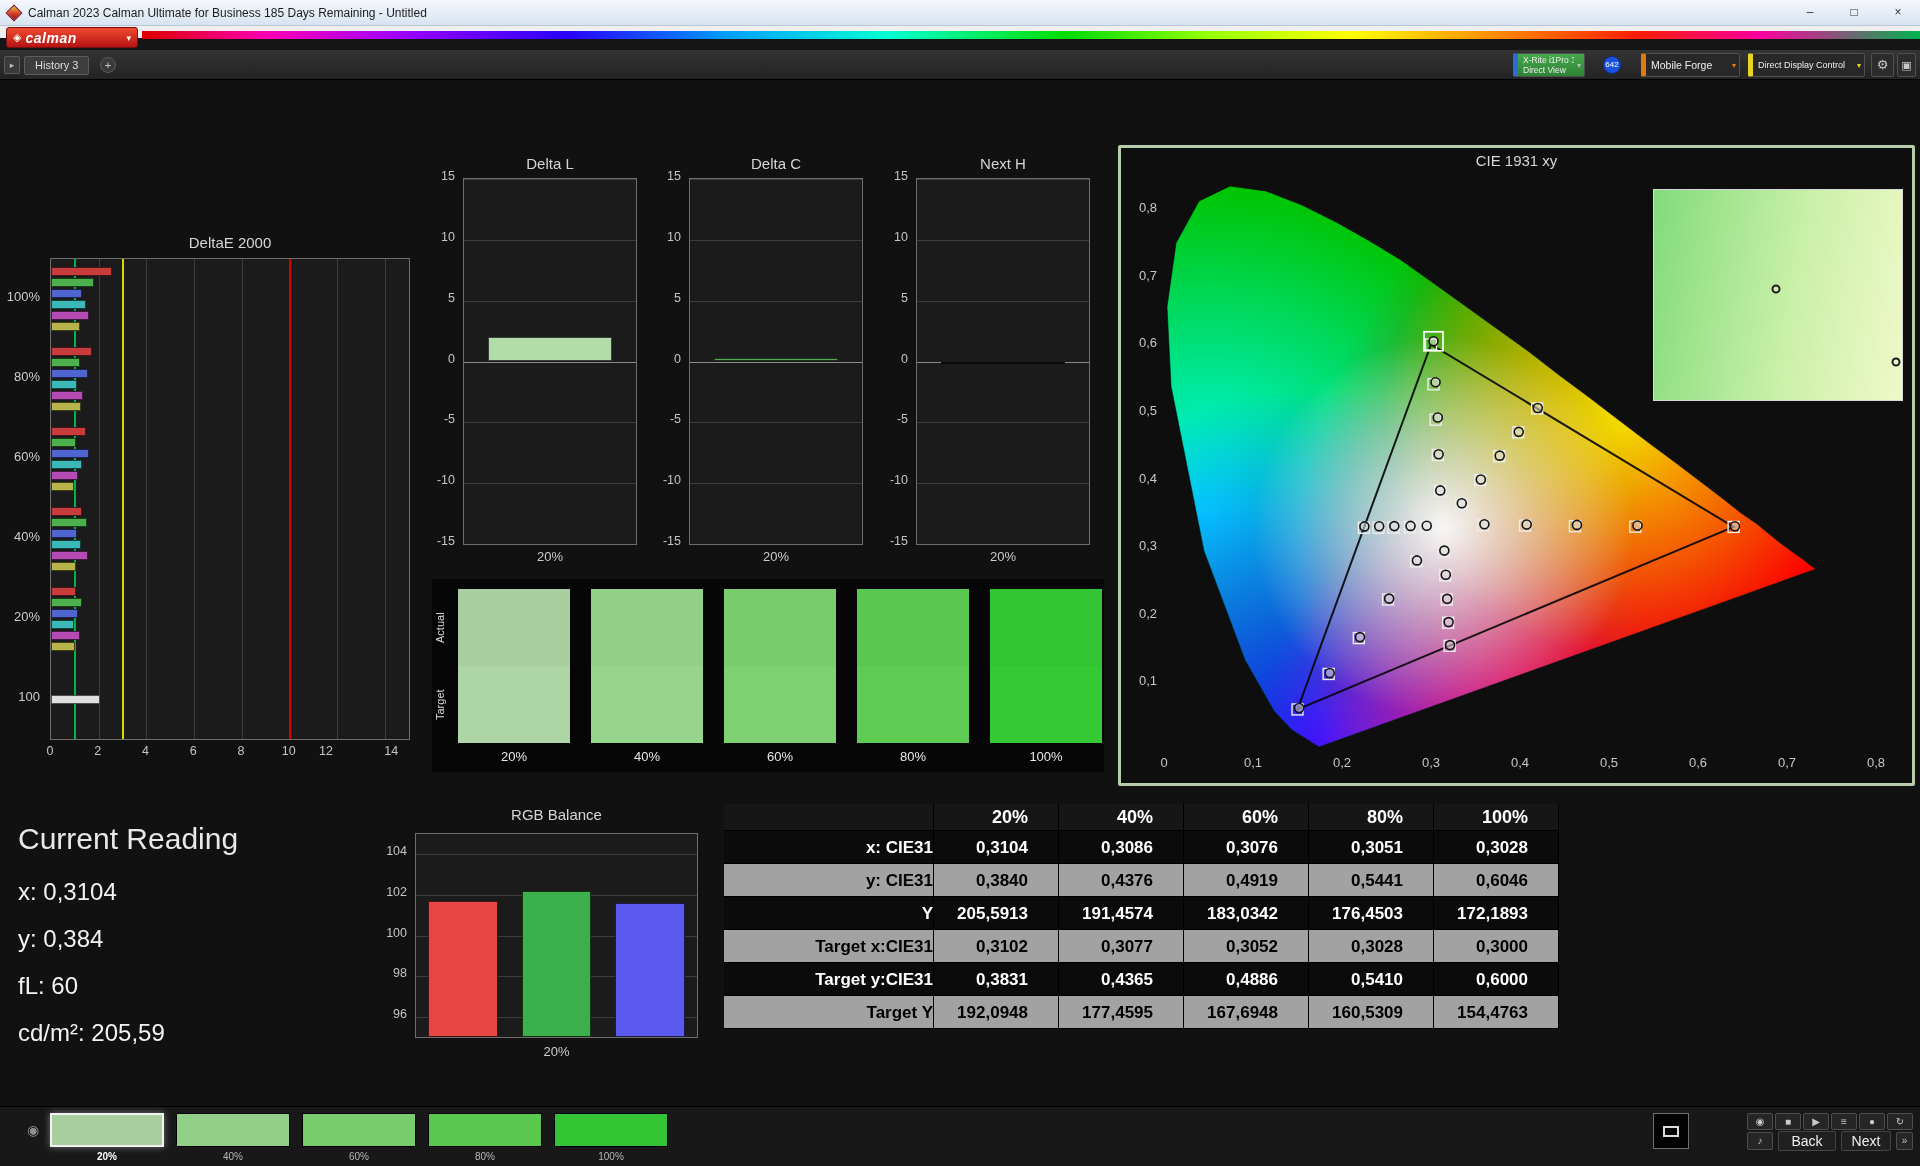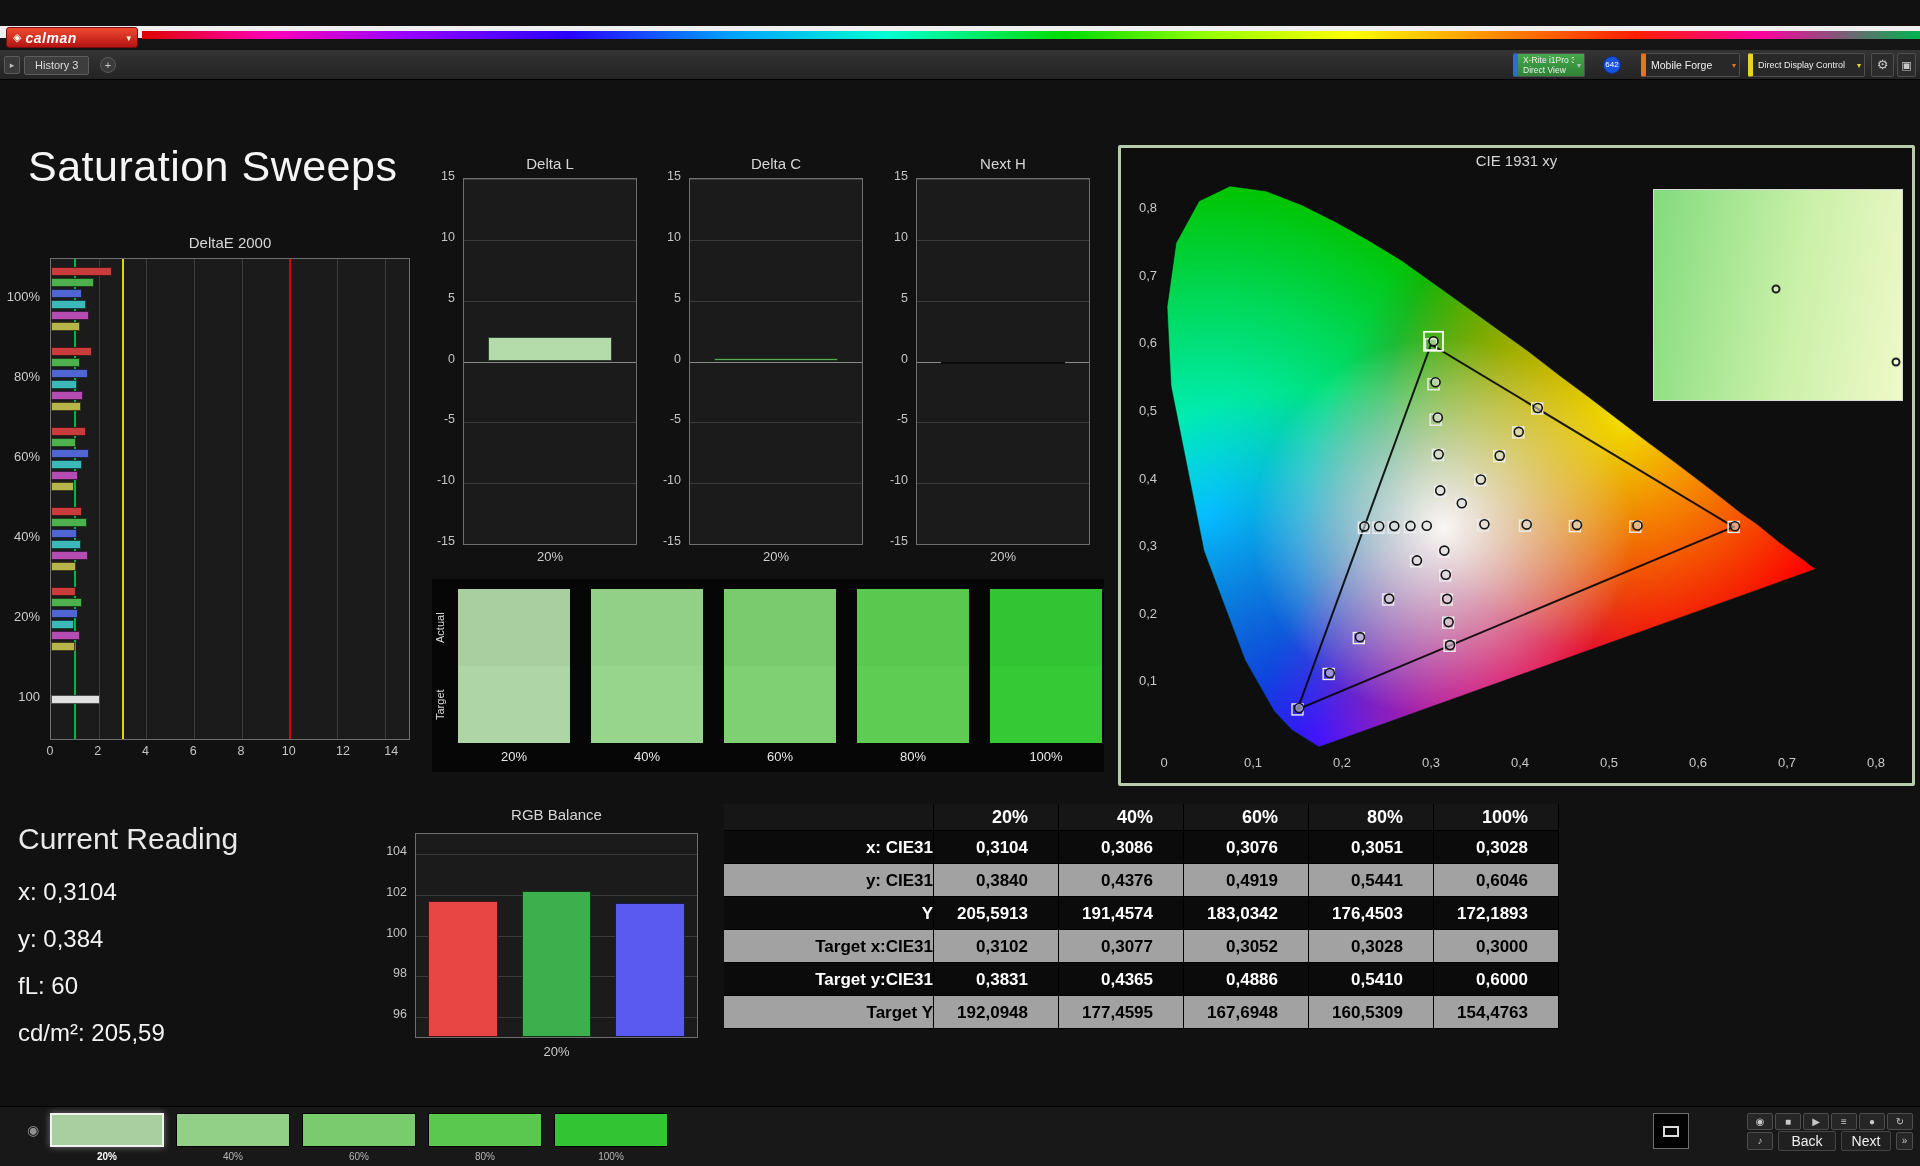--- a/index.html
+++ b/index.html
@@ -118,20 +118,29 @@
   .tbtn{position:absolute;width:26px;height:17px;background:#262626;border:1px solid #4d4d4d;color:#c8c8c8;
     font-size:10px;line-height:15px;text-align:center;border-radius:2px}
   .navbtn{position:absolute;top:24px;height:20px;background:#202020;border:1px solid #444;color:#f0f0f0;
     font-size:14px;font-weight:normal;text-align:center;line-height:18px;border-radius:2px}
 </style>
 </head>
 <body>
 
 <div id="canvas">
 
+  <div class="titlebar">
+    <span class="appicon"></span>
+    <span class="apptitle">Calman 2023 Calman Ultimate for Business 185 Days Remaining  - Untitled</span>
+    <div class="winbtns">
+      <div class="winbtn">–</div>
+      <div class="winbtn">□</div>
+      <div class="winbtn">×</div>
+    </div>
+  </div>
 
   <div class="brand-top"></div>
   <div class="brand-bottom"></div>
   <div class="rainbow"></div>
   <div class="logo">
     <span class="dm">◈</span>
     <span class="tx">calman</span>
     <span class="cr">▾</span>
   </div>
 
@@ -156,21 +165,20 @@
 
     <div class="meter meter3">
       <div class="mtext">Direct Display Control</div>
       <span class="mcaret">▾</span>
     </div>
 
     <div class="toolbtn gearbtn">⚙</div>
     <div class="toolbtn monbtn">▣</div>
   </div>
 
-  <div class="pagetitle">Saturation Sweeps</div>
 
   <div class="chart-title" style="left:50px;top:234px;width:360px">DeltaE 2000</div>
   <div style="position:absolute;left:0;top:258px;width:46px;height:482px">
       <div class="grouplabel" style="top: 31px;">100%</div>
       <div class="grouplabel" style="top: 111px;">80%</div>
       <div class="grouplabel" style="top: 191px;">60%</div>
       <div class="grouplabel" style="top: 271px;">40%</div>
       <div class="grouplabel" style="top: 351px;">20%</div>
       <div class="grouplabel" style="top: 431px;">100</div>
     </div>
@@ -217,21 +225,21 @@
       <div class="hbar" style="top: 383px; width: 23.8667px; background: rgb(184, 180, 76);"></div>
       <div class="hbar" style="top: 435.5px; width: 48.9267px; background: rgb(224, 224, 224);"></div>
     </div>
   <div style="position:absolute;left:50px;top:744px;width:360px;height:18px">
       <div class="xtick" style="left: -14px;">0</div>
       <div class="xtick" style="left: 33.7333px;">2</div>
       <div class="xtick" style="left: 81.4667px;">4</div>
       <div class="xtick" style="left: 129.2px;">6</div>
       <div class="xtick" style="left: 176.933px;">8</div>
       <div class="xtick" style="left: 224.667px;">10</div>
-      <div class="xtick" style="left: 279px;">12</div>
+      <div class="xtick" style="left: 262px;">12</div>
       <div class="xtick" style="left: 320.133px; text-align: right;">14</div>
     </div>
 
   <div class="chart-title" style="left:463px;top:155px;width:174px">Delta L</div>
   <div class="yticks" style="left:423px;top:178px;height:367px">
       <div class="ytick" style="top: -9px;">15</div>
       <div class="ytick" style="top: 51.8333px;">10</div>
       <div class="ytick" style="top: 112.667px;">5</div>
       <div class="ytick" style="top: 173.5px;">0</div>
       <div class="ytick" style="top: 234.333px;">-5</div>

